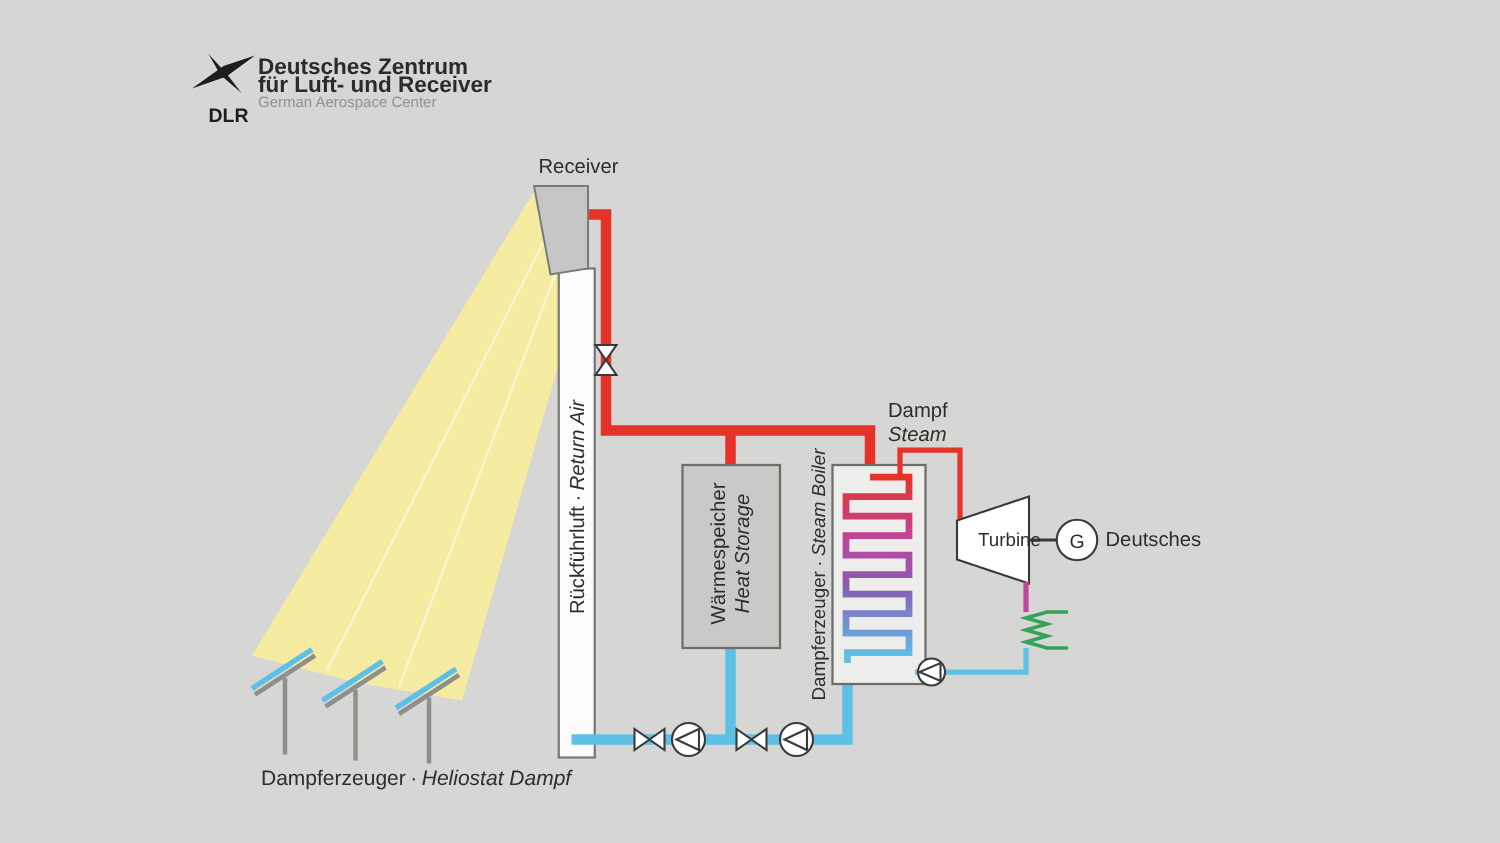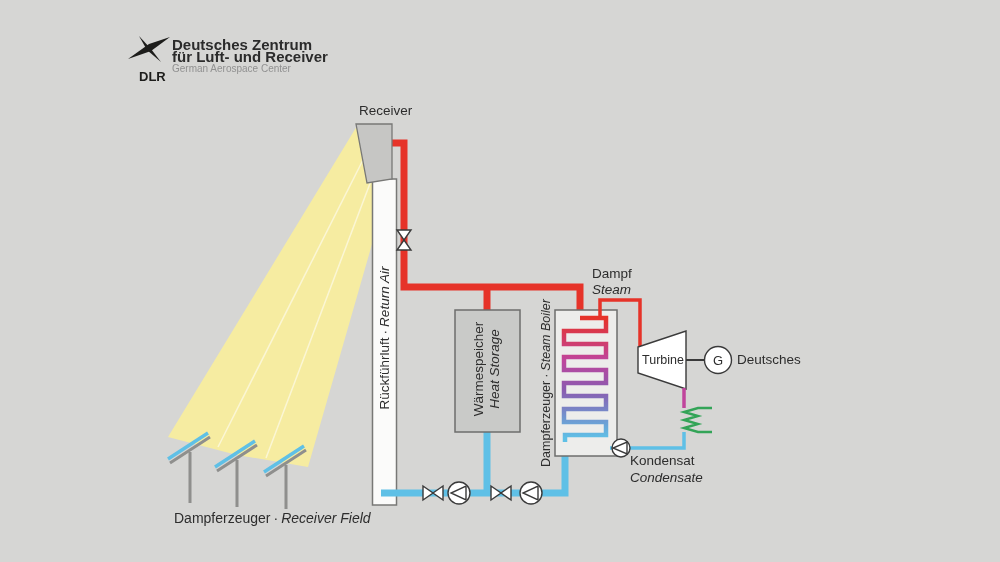--- a/index.html
+++ b/index.html
@@ -162,28 +162,24 @@
 
   <div class="lbl rot" style="left:456px;top:375px;width:180px;font-size:12.5px">
     <span>Dampferzeuger</span><span class="sep">·</span><span class="en">Steam Boiler</span>
   </div>
 
   <div class="lbl" style="left:592px;top:266px">
     <div>Dampf</div>
     <div class="en">Steam</div>
   </div>
 
-  <div class="lbl" style="left:640px;top:352px;width:46px;text-align:center;font-size:12.5px">Turbine</div>
+  <div class="lbl" style="left:640px;top:352px;width:66px;text-align:center;font-size:12.5px">Turbine</div>
 
   <div class="lbl" style="left:711px;top:352.5px;width:14px;text-align:center;font-size:13px">G</div>
   <div class="lbl" style="left:737px;top:352px">Deutsches</div>
 
 
-  <div class="lbl" style="left:630px;top:452px;line-height:17px">
-    <div>Kondensat</div>
-    <div class="en">Condensate</div>
-  </div>
 
   <div class="lbl" style="left:174px;top:510px;font-size:14px">
-    <span>Dampferzeuger</span><span class="sep">·</span><span class="en">Receiver Field</span>
+    <span>Dampferzeuger</span><span class="sep">·</span><span class="en">Heliostat Dampf</span>
   </div>
 
 </div>
 
 </body></html>

